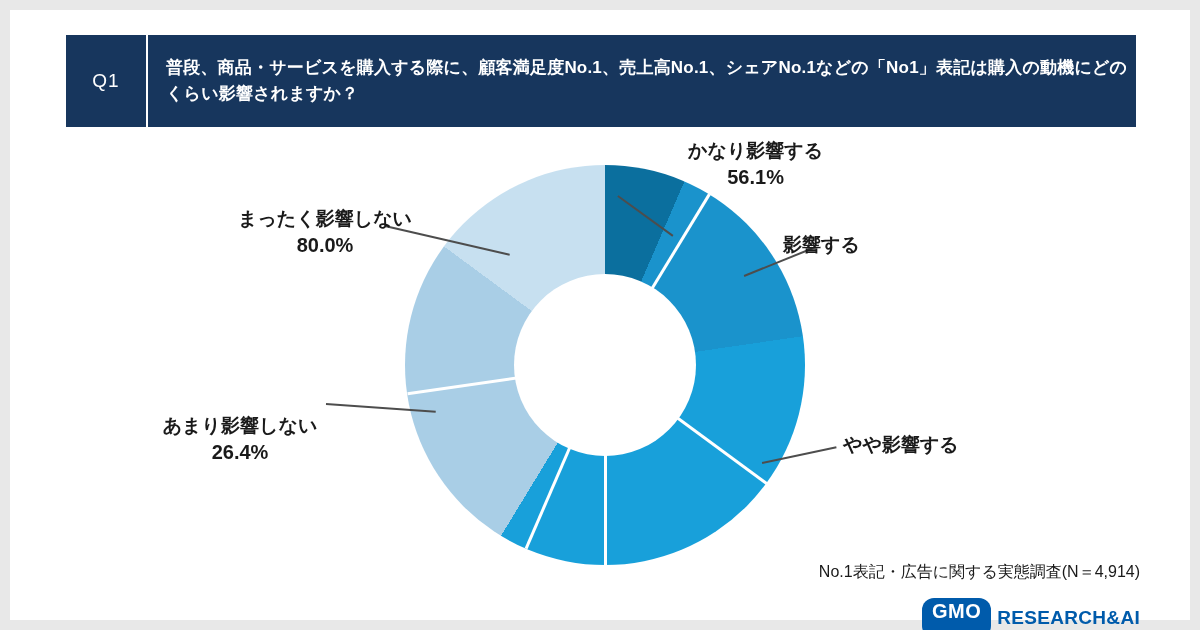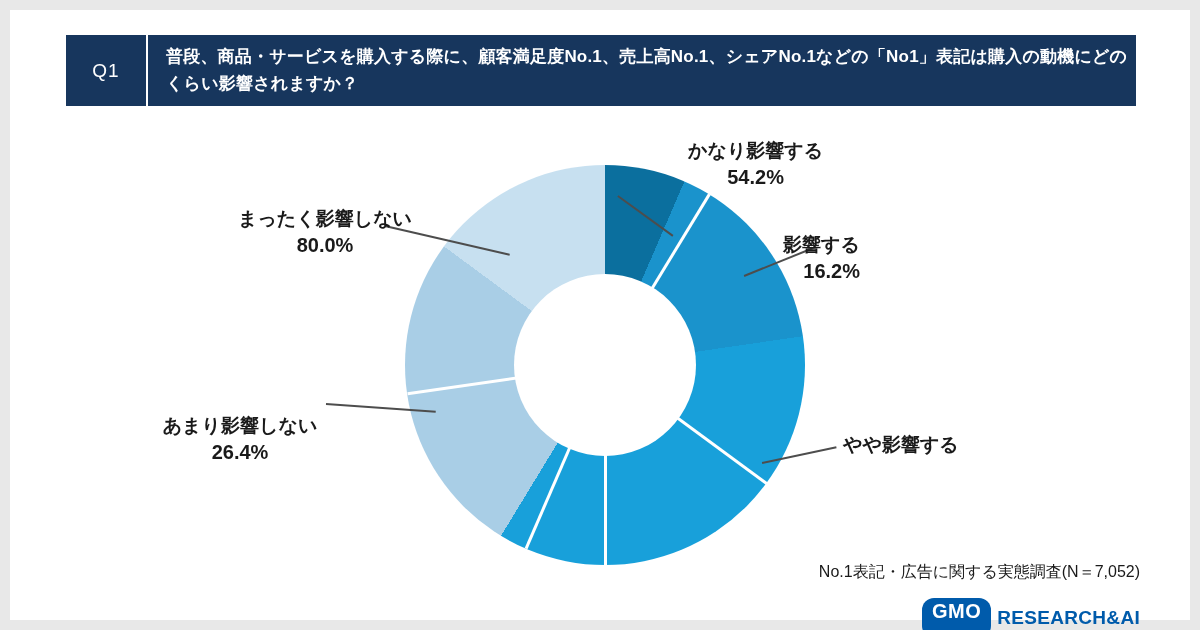--- a/index.html
+++ b/index.html
@@ -20,21 +20,21 @@
     width: 1180px;
     height: 610px;
     background: #ffffff;
   }
   
   #question-header {
     position: absolute;
     left: 56px;
     top: 25px;
     width: 1070px;
-    height: 71px;
+    height: 92px;
     display: flex;
     align-items: stretch;
   }
   #q-badge {
     width: 80px;
     background: #17365d;
     color: #ffffff;
     display: flex;
     align-items: center;
     justify-content: center;
@@ -193,42 +193,41 @@
     </div>
 
     <div class="leader" style="left: 608px; top: 85px; width: 68px; transform: rotate(36deg);"></div>
     <div class="leader" style="left: 734px; top: 165px; width: 74px; transform: rotate(-22deg);"></div>
     <div class="leader" style="left: 752px; top: 352px; width: 76px; transform: rotate(-12deg);"></div>
     <div class="leader" style="left: 316px; top: 293px; width: 110px; transform: rotate(4deg);"></div>
     <div class="leader" style="left: 375px; top: 115px; width: 128px; transform: rotate(13deg);"></div>
 
     <div class="label align-left" style="left: 678px; top: 28px;">
       <span>かなり影響する</span>
-      <span class="pct" style="text-align:center;">54.2%</span>
+      <span class="pct" style="text-align:center;">56.1%</span>
     </div>
 
     <div class="label align-right" style="left: 700px; top: 122px; width: 150px;">
       <span>影響する</span>
-      <span class="pct">16.2%</span>
     </div>
 
     <div class="label align-left" style="left: 833px; top: 322px;">
       <span>やや影響する</span>
     </div>
 
     <div class="label align-center" style="left: 150px; top: 262px; width: 160px;">
       <span>あまり影響しない</span>
       <span class="pct">26.4%</span>
     </div>
 
     <div class="label align-center" style="left: 215px; top: 55px; width: 200px;">
       <span>まったく影響しない</span>
       <span class="pct">80.0%</span>
     </div>
 
-    <div id="survey-note">No.1表記・広告に関する実態調査(N＝7,052)</div>
+    <div id="survey-note">No.1表記・広告に関する実態調査(N＝4,914)</div>
     <div id="logo-row">
       <span id="gmo-mark">GMO</span>
       <span id="logo-text">RESEARCH&amp;AI</span>
     </div>
 
   </div>
 </div>
 
 </body></html>

